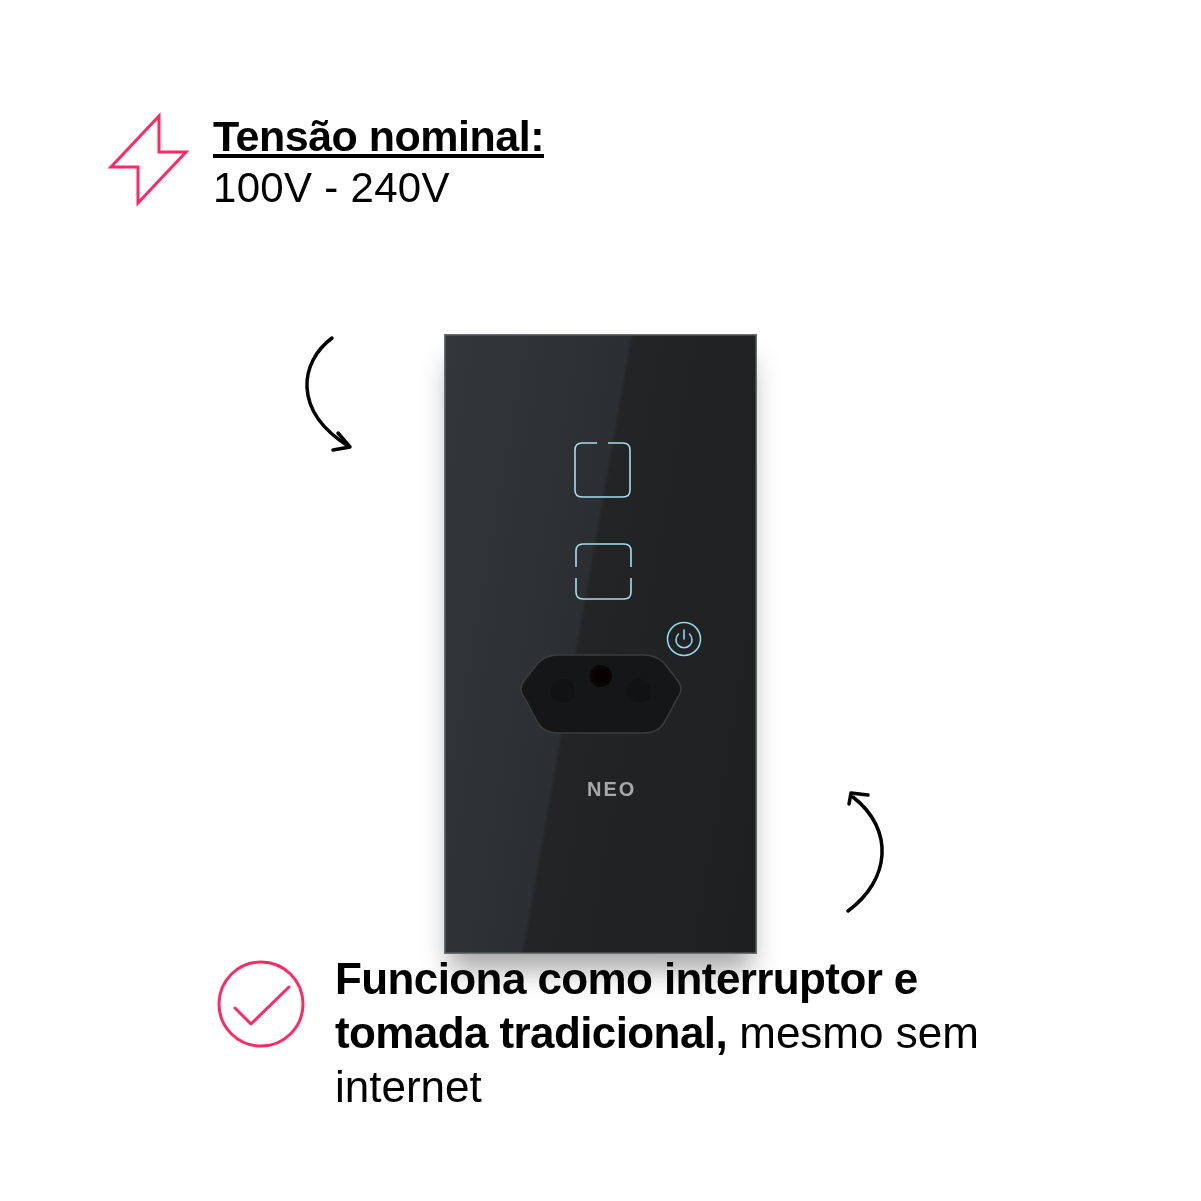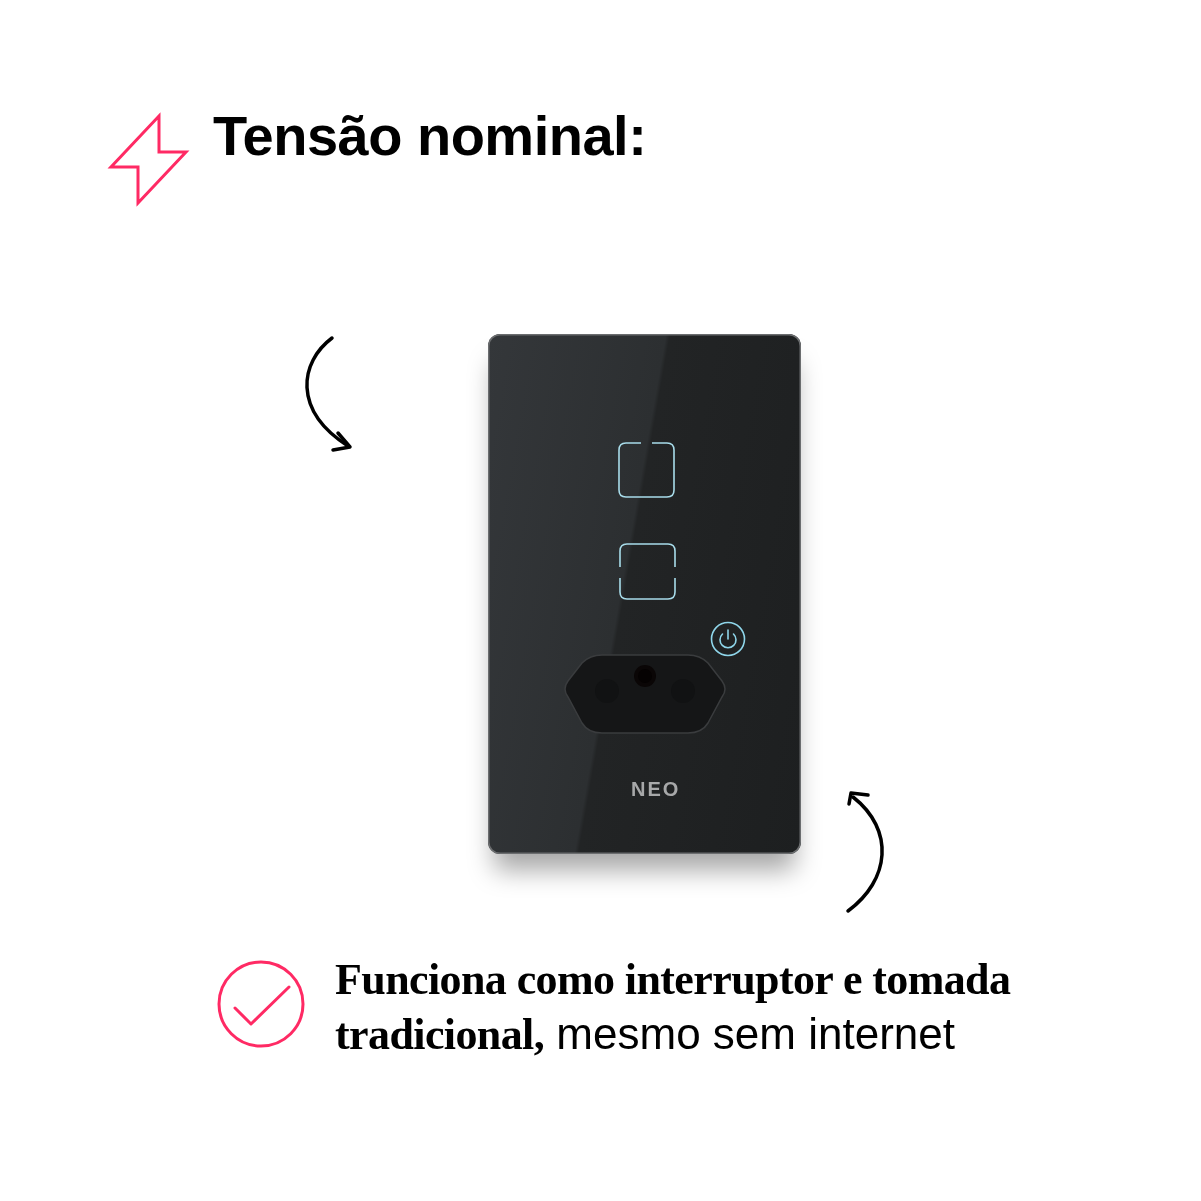--- a/index.html
+++ b/index.html
@@ -2,46 +2,46 @@
 <html><head>
 <meta charset="utf-8">
 <style>
   html, body { margin: 0; padding: 0; }
   body {
     width: 1201px; height: 1201px; background: #ffffff; position: relative; overflow: hidden;
     font-family: "Liberation Sans", "DejaVu Sans", sans-serif; color: #000;
   }
   .abs { position: absolute; }
   .top-text { left: 213px; top: 110px; line-height: 52px; }
-  .top-title { font-weight: 700; font-size: 56px; letter-spacing: -0.5px; display: block; }
+  .top-title { font-weight: 700; font-size: 43px; letter-spacing: -0.5px; display: block; text-decoration: underline; }
   .top-line { font-size: 42px; display: block; letter-spacing: 0.3px; }
   .bottom-text { left: 335px; top: 952px; width: 700px; line-height: 54px; font-size: 44px; }
-  .bold { font-weight: 700; letter-spacing: -0.6px; font-family: Liberation Serif, serif; }
+  .bold { font-weight: 700; letter-spacing: -0.6px; }
   .regular { font-weight: 400; }
   svg { display: block; }
   .device {
-    left: 444px; top: 334px; width: 313px; height: 520px;
+    left: 444px; top: 334px; width: 313px; height: 620px;
     background: linear-gradient(100deg, #34373a 0%, #2c2f31 44%, #222425 45%, #1d1f20 100%);
-    border-radius: 12px;
+    border-radius: 1px;
     box-shadow: 0 0 0 1.5px #6b6d6f inset, 0 22px 26px -6px rgba(0,0,0,0.35);
-    margin-left: 44px;
   }
   .logo { left: 143px; top: 444px; font-size: 20px; font-weight: 700; color: #a7a8a9; letter-spacing: 2px; }
 </style>
 </head>
 <body>
 
 <div class="abs" style="left:105px; top:110px;">
   <svg width="90" height="100" viewBox="105 110 90 100">
     <path d="M159 116 L159 152 L186 152 L138 203 L138 167 L111 167 Z" fill="none" stroke="#ff2a64" stroke-width="3" stroke-linejoin="miter"></path>
   </svg>
 </div>
 
 <div class="abs top-text">
   <span class="top-title">Tensão nominal:</span>
+  <span class="top-line">100V - 240V</span>
 </div>
 
 <div class="abs" style="left:290px; top:320px;">
   <svg width="80" height="140" viewBox="290 320 80 140">
     <path d="M332 338 C 300 362, 292 410, 348 446" fill="none" stroke="#000" stroke-width="3.5" stroke-linecap="round"></path>
     <path d="M338 433 L350 447 L333 450" fill="none" stroke="#000" stroke-width="3.5" stroke-linecap="round" stroke-linejoin="round"></path>
   </svg>
 </div>
 
 <div class="abs device">

